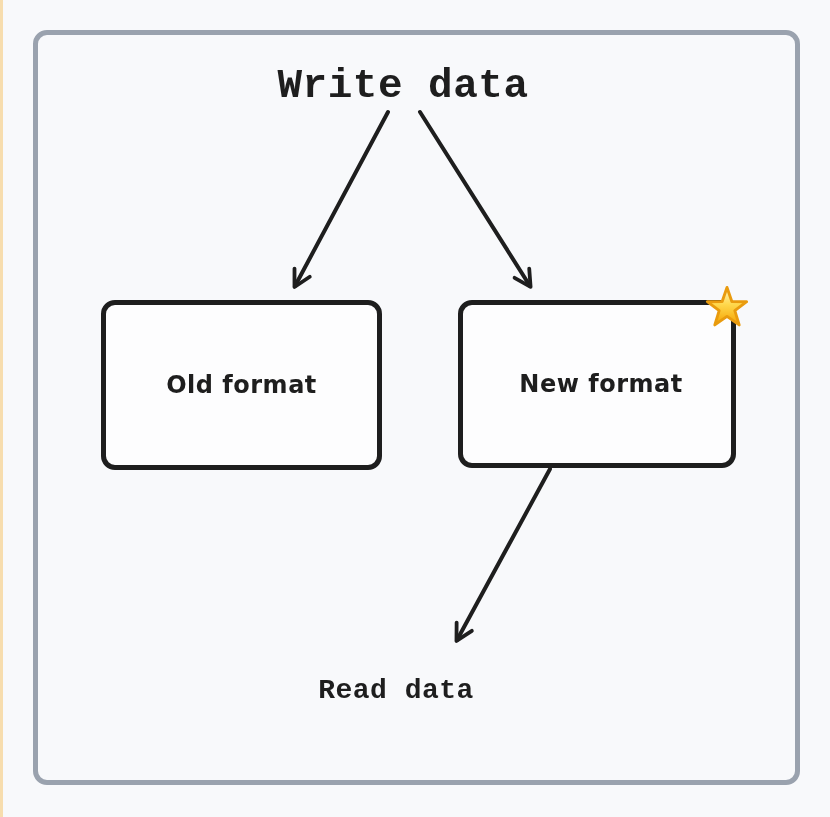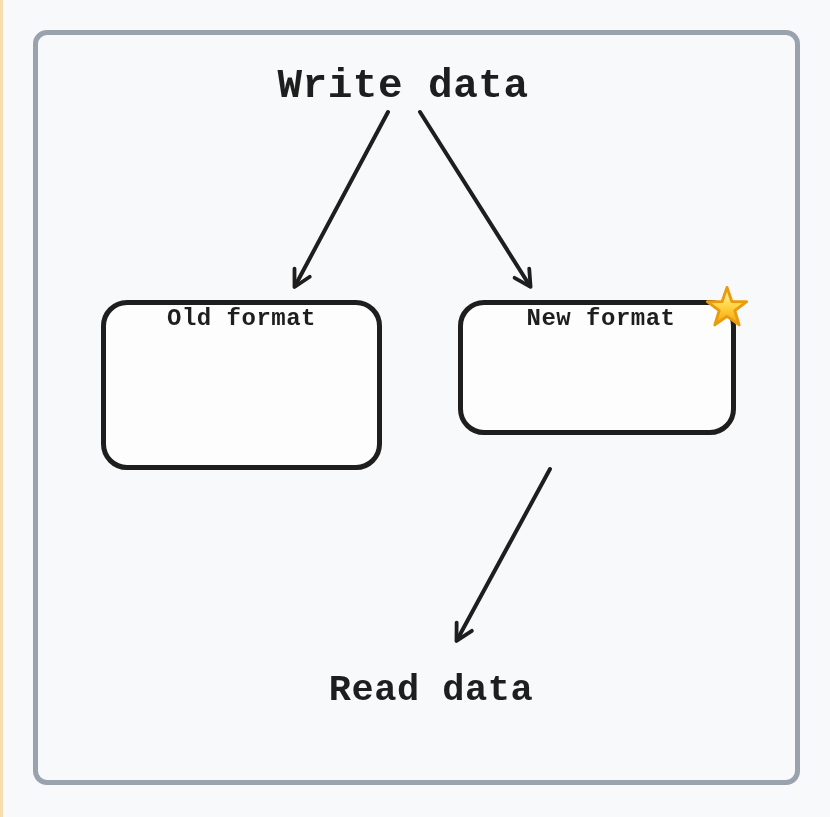--- a/index.html
+++ b/index.html
@@ -34,39 +34,39 @@
   .hand-label {
     position: absolute;
     color: #1e1e1e;
     font-weight: 700;
     white-space: nowrap;
     transform: translate(-50%, -50%);
     letter-spacing: 0.5px;
     font-family: Liberation Mono, monospace;
   }
   .title-label { left: 403px; top: 86px;  font-size: 41px; }
-  .read-label  { left: 431px; top: 690px; font-size: 37px; }
+  .read-label  { left: 396px; top: 690px; font-size: 28px; }
   .arrows {
     position: absolute;
     left: 0; top: 0;
     width: 830px; height: 817px;
     pointer-events: none;
   }
   .node {
     position: absolute;
     border: 5px solid #1e1e1e;
-    border-radius: 26px;
+    border-radius: 14px;
     box-sizing: border-box;
     background: #fdfdfe;
     display: flex;
+    align-items: center;
     justify-content: center;
-    font-family: Liberation Mono, monospace;
   }
   .node-old { left: 101px; top: 300px; width: 281px; height: 170px; }
-  .node-new { left: 458px; top: 300px; width: 278px; height: 135px; padding-left: 8px; }
+  .node-new { left: 458px; top: 300px; width: 278px; height: 168px; padding-left: 8px; }
   .node-label {
     color: #1e1e1e;
     font-size: 24px;
     font-weight: 700;
     letter-spacing: 0.5px;
   }
   .star-badge {
     position: absolute;
     left: 704px; top: 284px;
     width: 46px; height: 46px;

